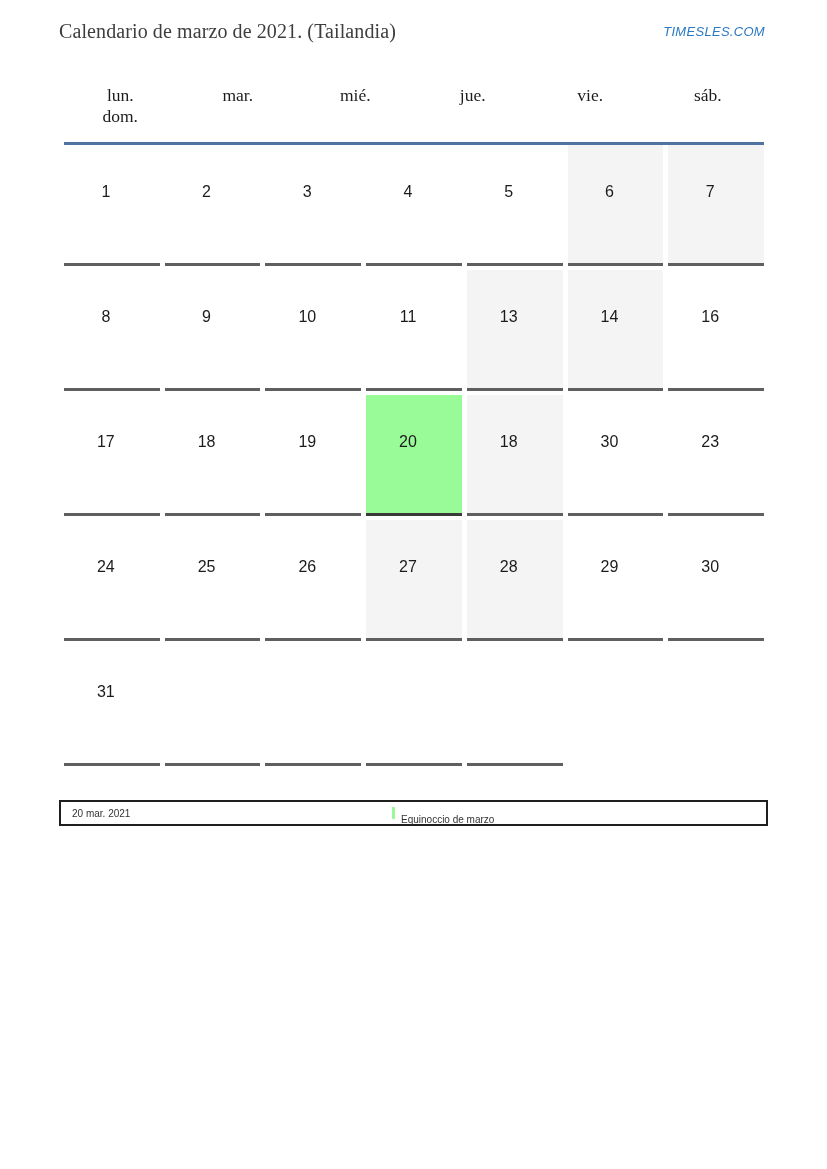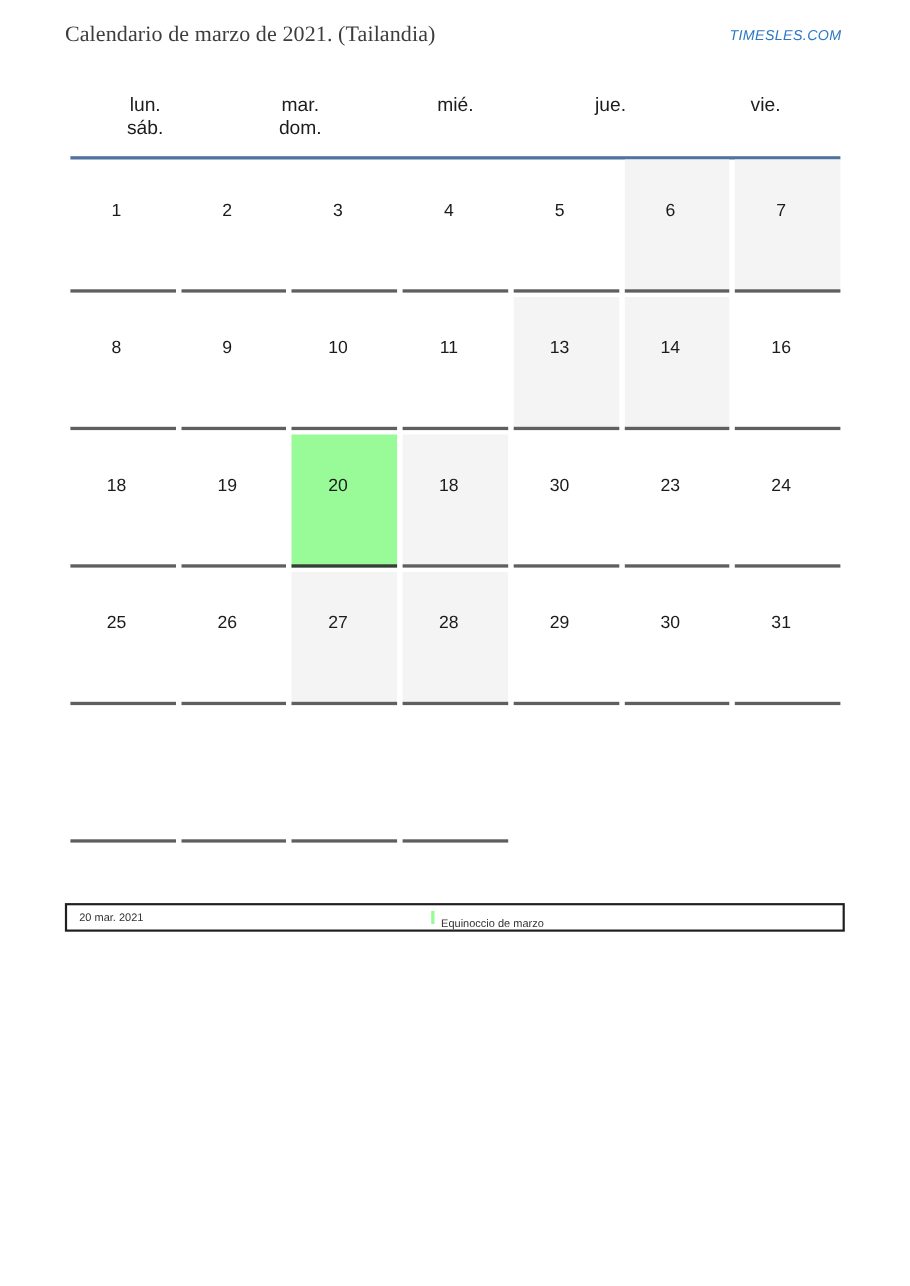--- a/index.html
+++ b/index.html
@@ -25,22 +25,22 @@
     text-decoration: none; font-weight: 400; letter-spacing: 0.3px;
     cursor: pointer;
     font-style: italic;
   }
 
   
   .calendar {
     position: absolute; left: 64px; top: 85px; width: 700px;
   }
   .dow-row {
-    display: grid; grid-template-columns: repeat(5, 1fr); column-gap: 5px;
-    height: 35px; align-items: center;
+    display: grid; grid-template-columns: repeat(6, 1fr); column-gap: 5px;
+    height: 35px; align-items: center; font-family: Liberation Serif, serif;
   }
   .dow {
     text-align: center; font-size: 17.5px; color: #1c1c1c; font-weight: 400;
   }
   .top-rule {
     height: 3px; background: var(--accent-line, #50739f); margin-top: 22px;
   }
   .grid {
     display: grid; grid-template-columns: repeat(7, 1fr);
     grid-auto-rows: 121px; column-gap: 5px; row-gap: 4px;
@@ -51,21 +51,21 @@
     text-align: center;
     font-size: 16px; line-height: 16px; color: #1b1b1b;
     background: transparent;
   }
   .cell.weekend  { background: var(--weekend-bg, #f4f4f4); }
   .cell.highlight{ background: var(--highlight-green, #98fb98); border-bottom-color: #3a3a3a; }
   .cell.empty    { background: transparent; }
 
   
   .legend {
-    position: absolute; left: 59px; top: 821px; width: 709px; height: 26px;
+    position: absolute; left: 59px; top: 800px; width: 709px; height: 26px;
     border: 2px solid #1f1f1f; background: #ffffff; padding-left: 36px;
   }
   .legend-date {
     position: absolute; left: 11px; top: 0; height: 22px;
     display: flex; align-items: center;
     font-size: 10px; color: #333333;
   }
   .legend-item {
     position: absolute; left: 331px; top: 0; height: 22px;
     display: flex; align-items: center; gap: 6px;
@@ -102,20 +102,21 @@
       <div class="cell normal">5</div>
       <div class="cell weekend">6</div>
       <div class="cell weekend">7</div>
       <div class="cell normal">8</div>
       <div class="cell normal">9</div>
       <div class="cell normal">10</div>
       <div class="cell normal">11</div>
       <div class="cell weekend">13</div>
       <div class="cell weekend">14</div>
       <div class="cell normal">16</div>
+      <div class="cell normal">17</div>
       <div class="cell normal">18</div>
       <div class="cell normal">19</div>
       <div class="cell highlight">20</div>
       <div class="cell weekend">18</div>
       <div class="cell normal">30</div>
       <div class="cell normal">23</div>
       <div class="cell normal">24</div>
       <div class="cell normal">25</div>
       <div class="cell normal">26</div>
       <div class="cell weekend">27</div>

